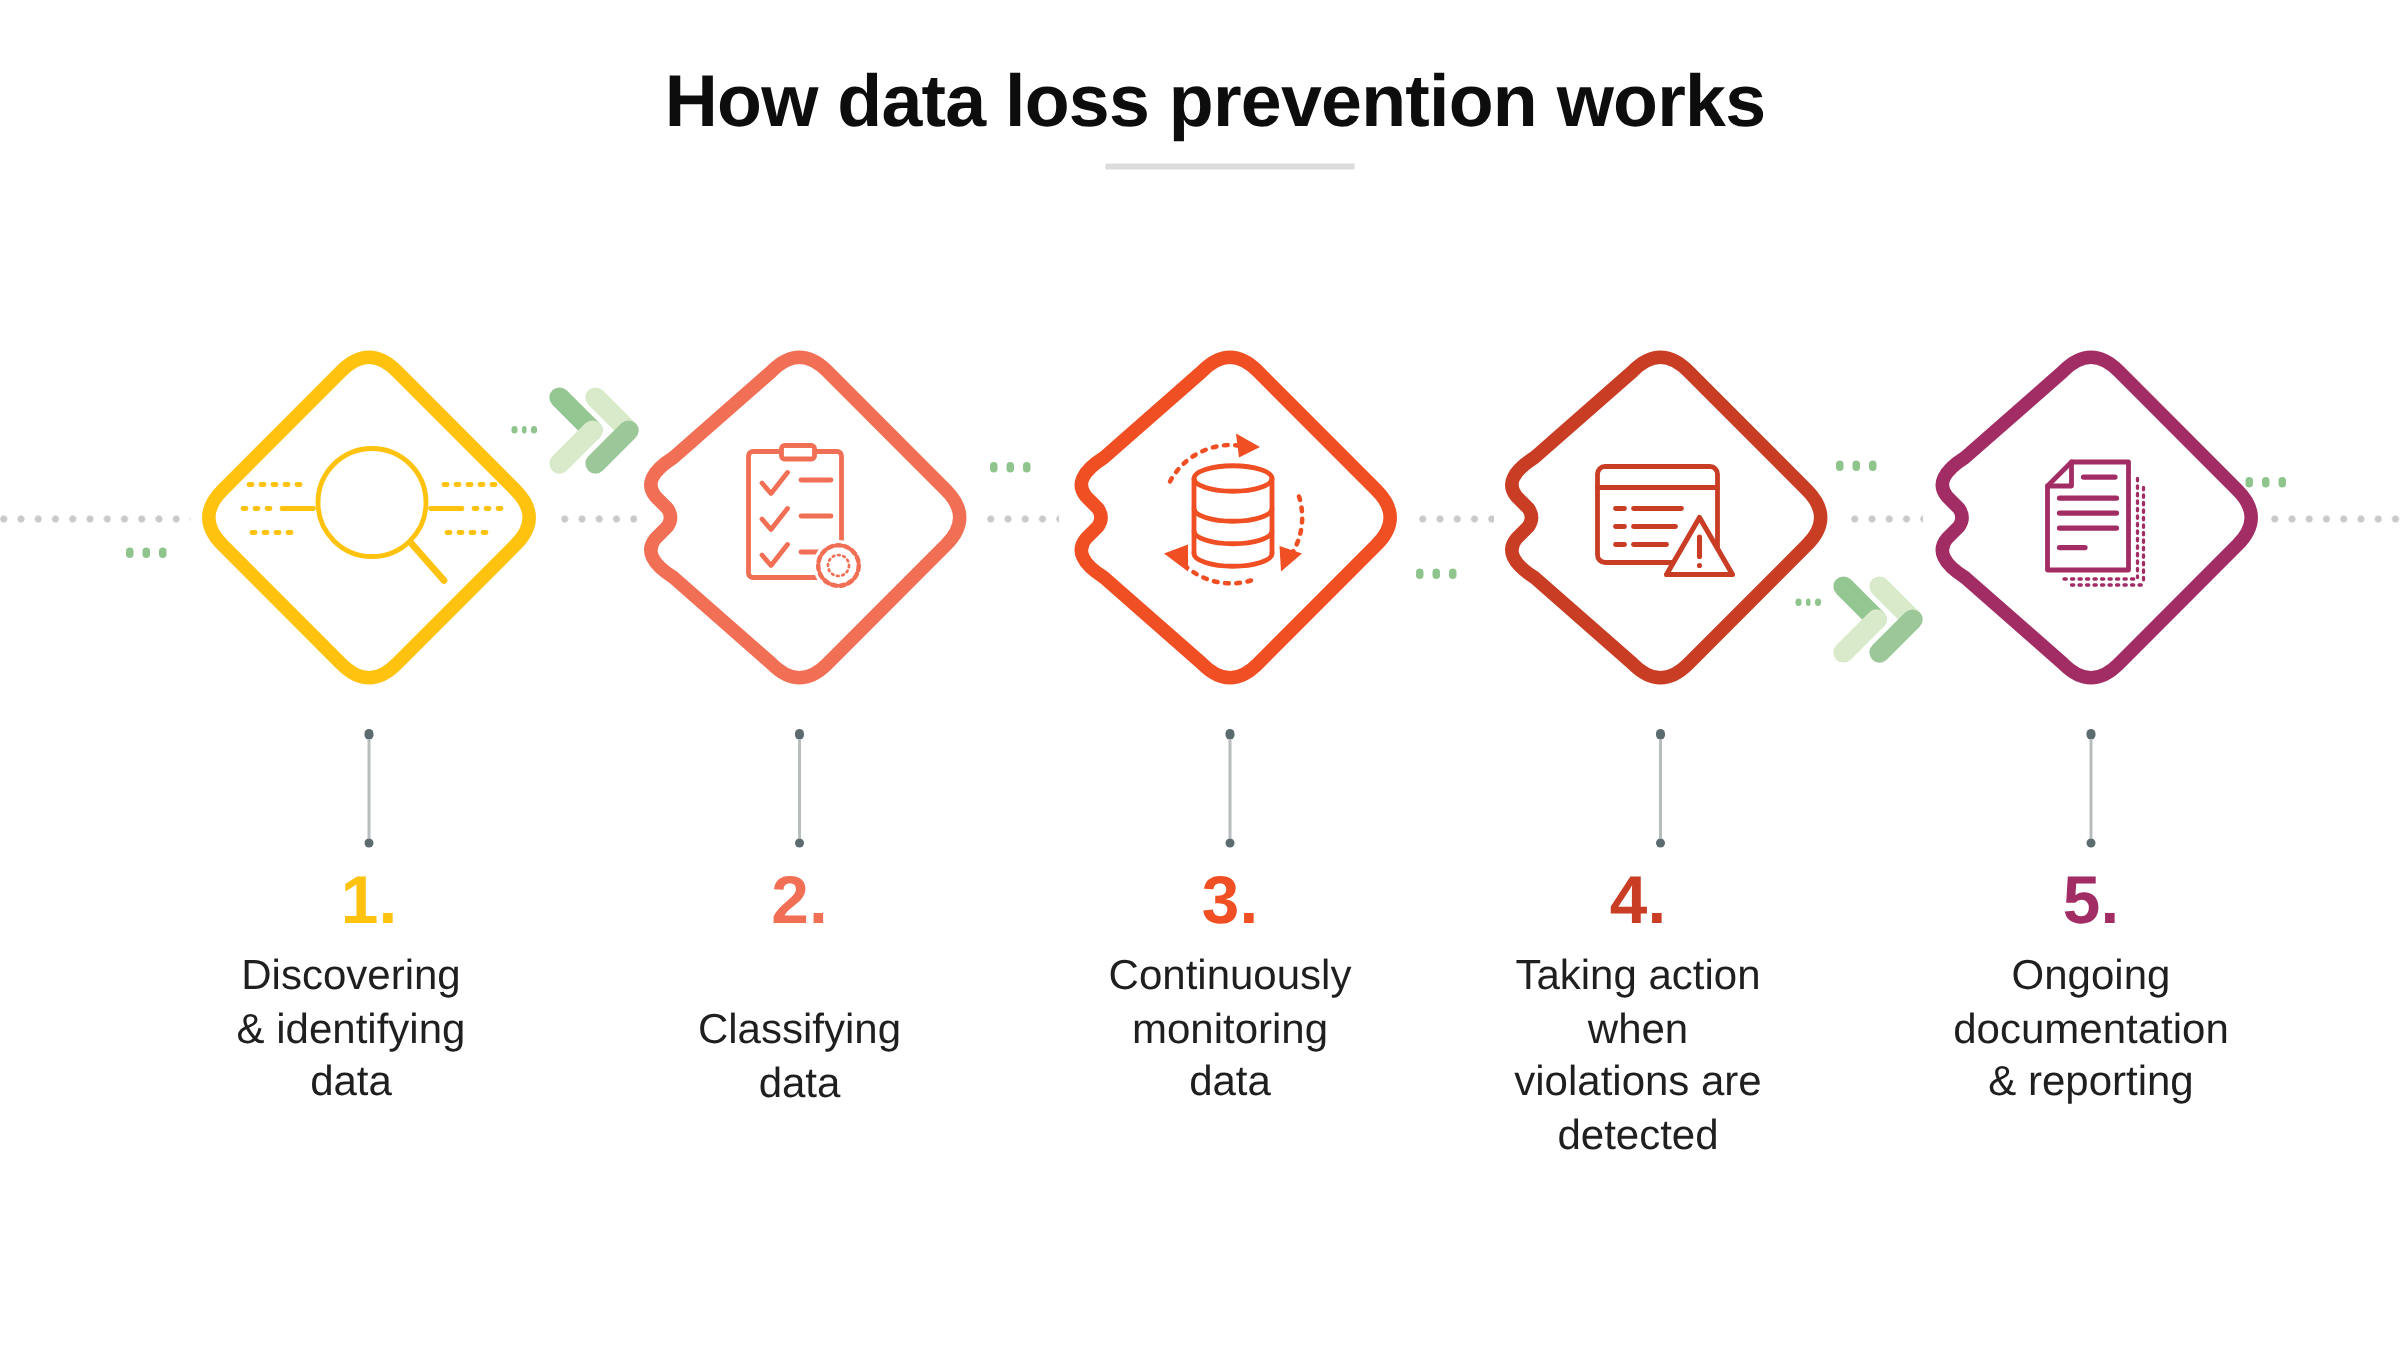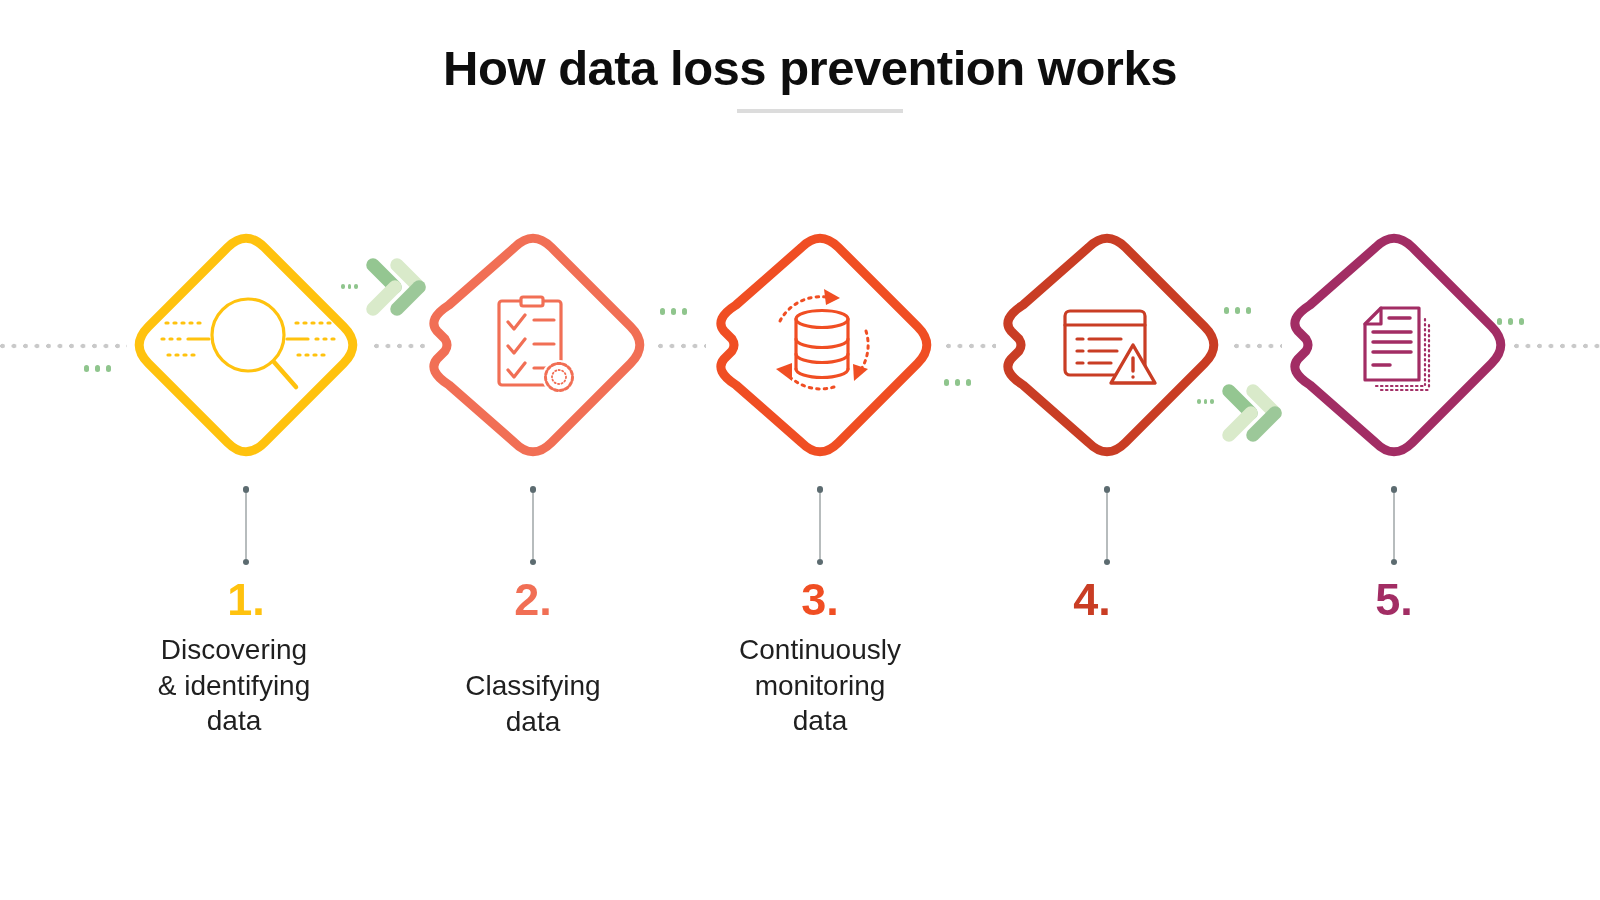--- a/index.html
+++ b/index.html
@@ -228,14 +228,21 @@
   <div class="abs stepnum" style="left: 1244px; top: 574px; color: rgb(162, 45, 100);">5.</div>
 
   <div class="abs steplabel" style="left:84px;top:632px;">Discovering
 &amp; identifying
 data</div>
   <div class="abs steplabel" style="left:383px;top:632px;margin-top:36px;">Classifying
 data</div>
   <div class="abs steplabel" style="left:670px;top:632px;">Continuously
 monitoring
 data</div>
+  <div class="abs steplabel" style="left:942px;top:632px;">Taking action
+when
+violations are
+detected</div>
+  <div class="abs steplabel" style="left:1244px;top:632px;">Ongoing
+documentation
+&amp; reporting</div>
 
 </div>
 
 </body></html>

